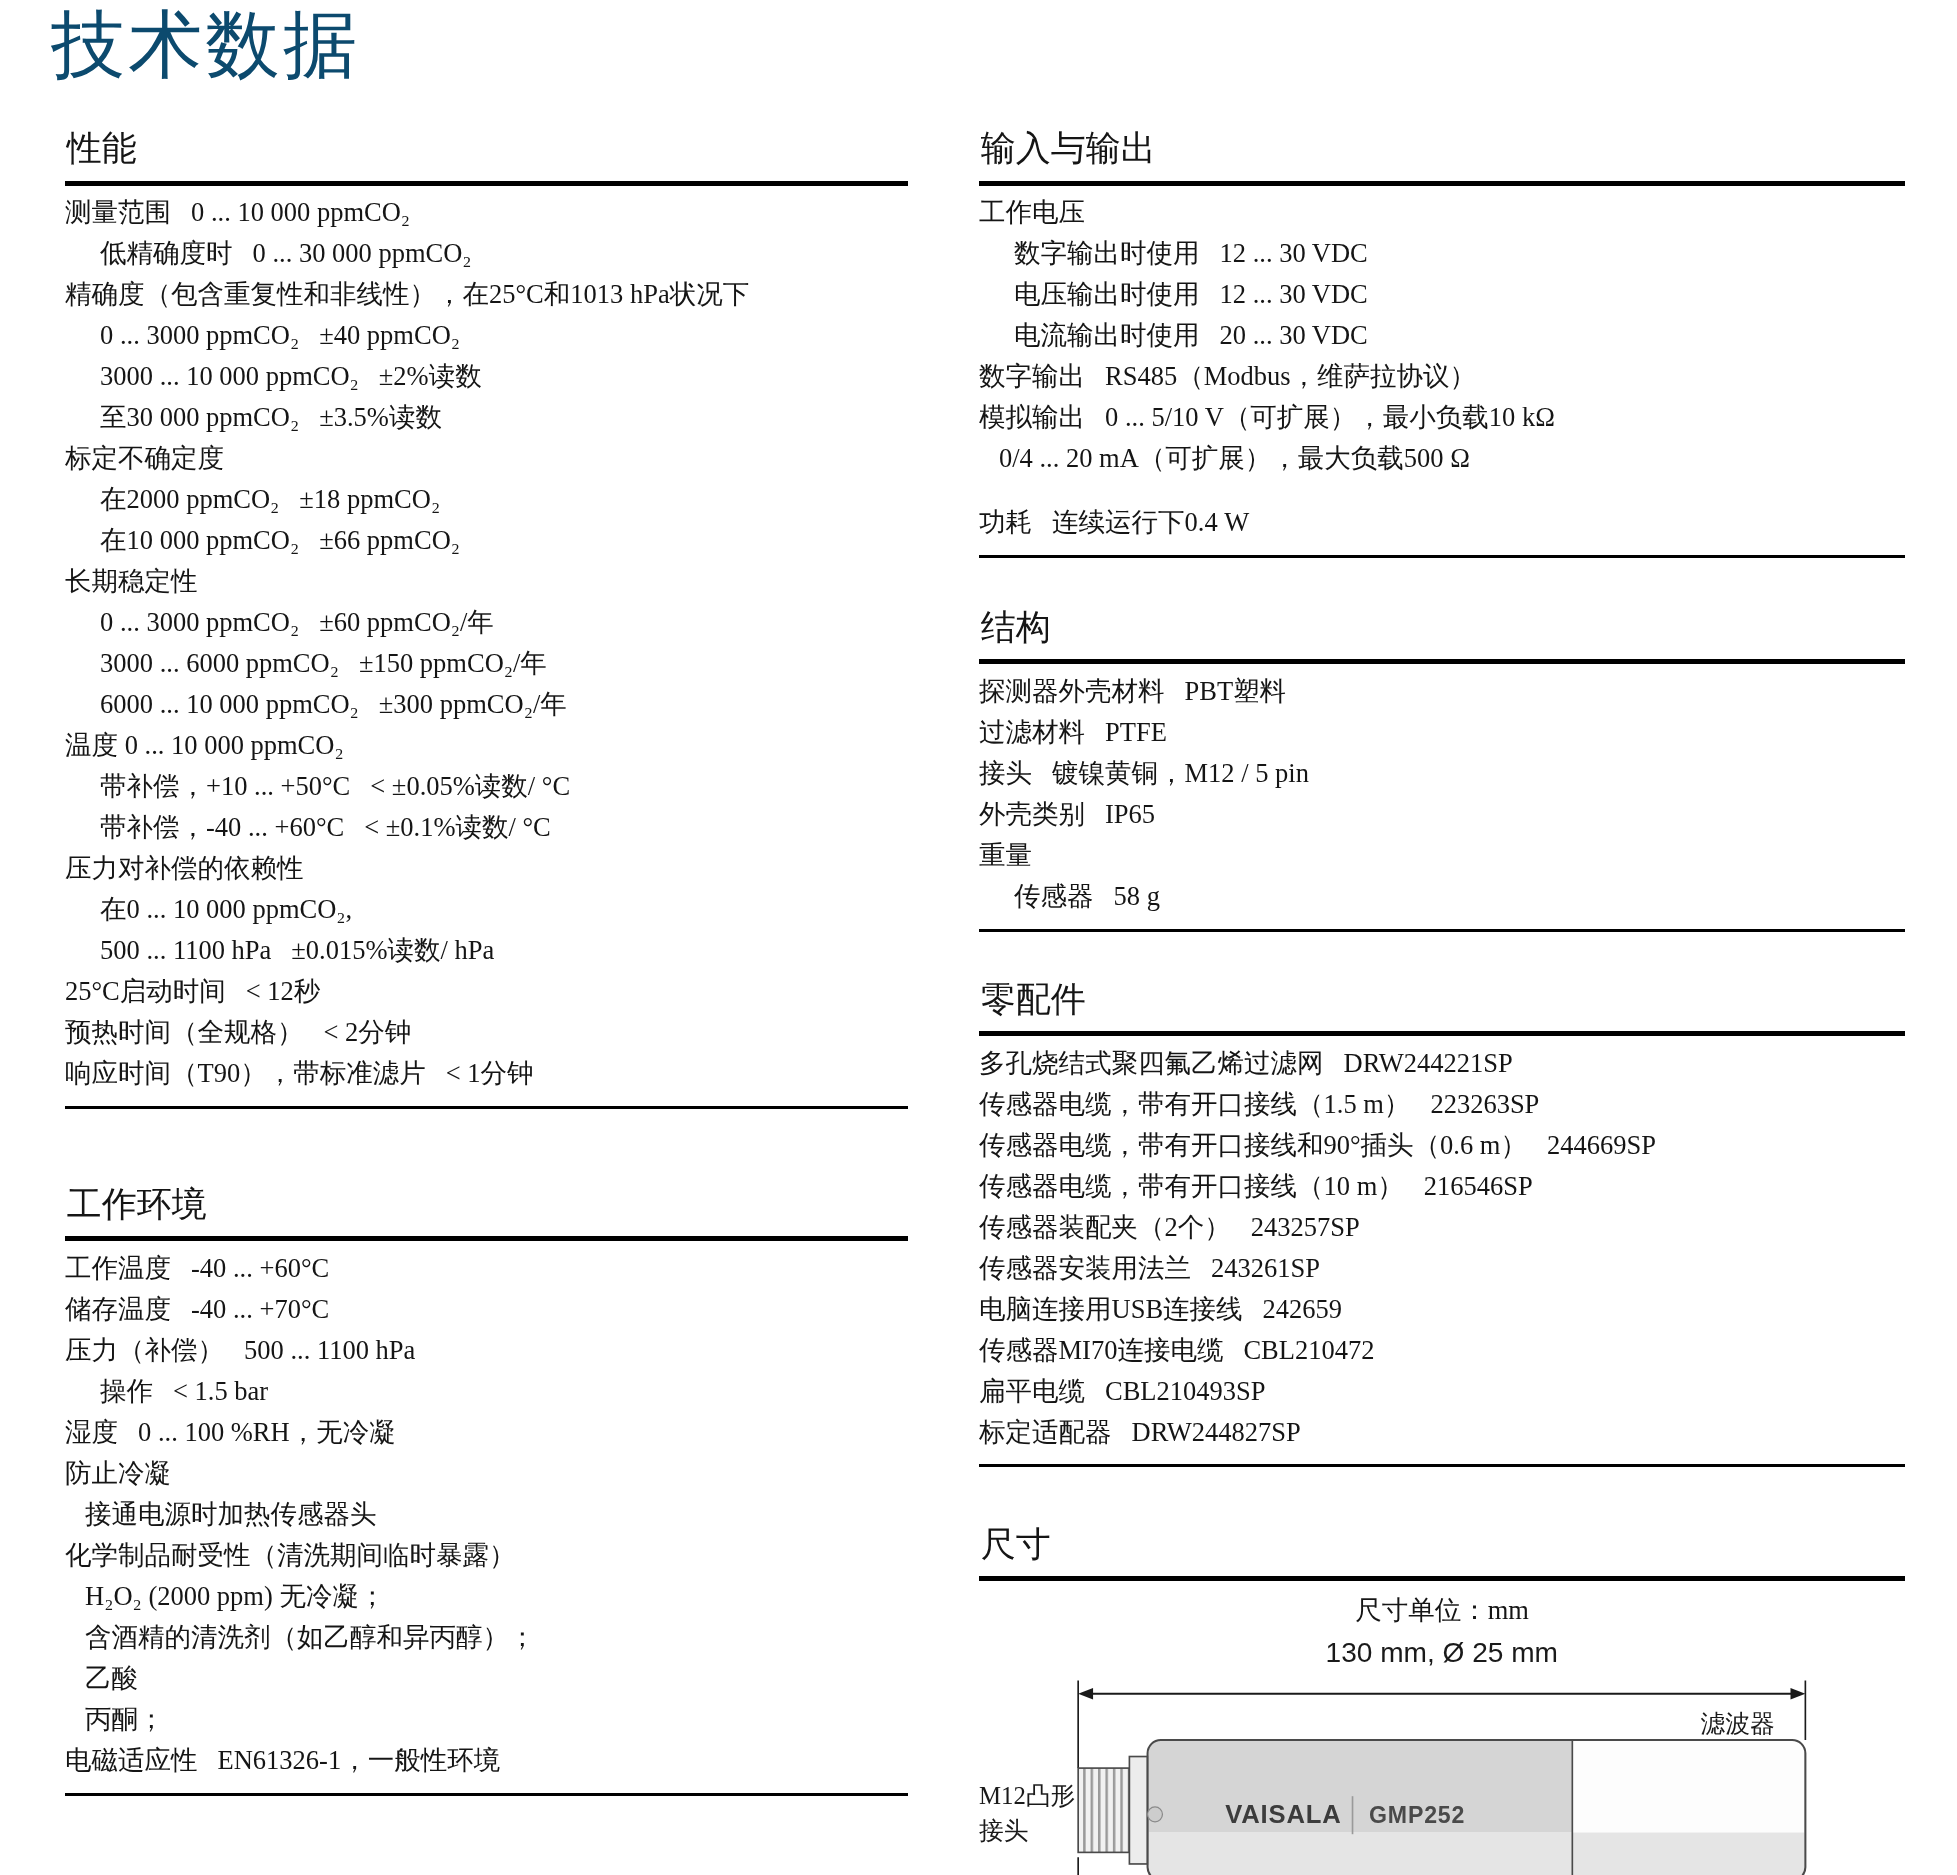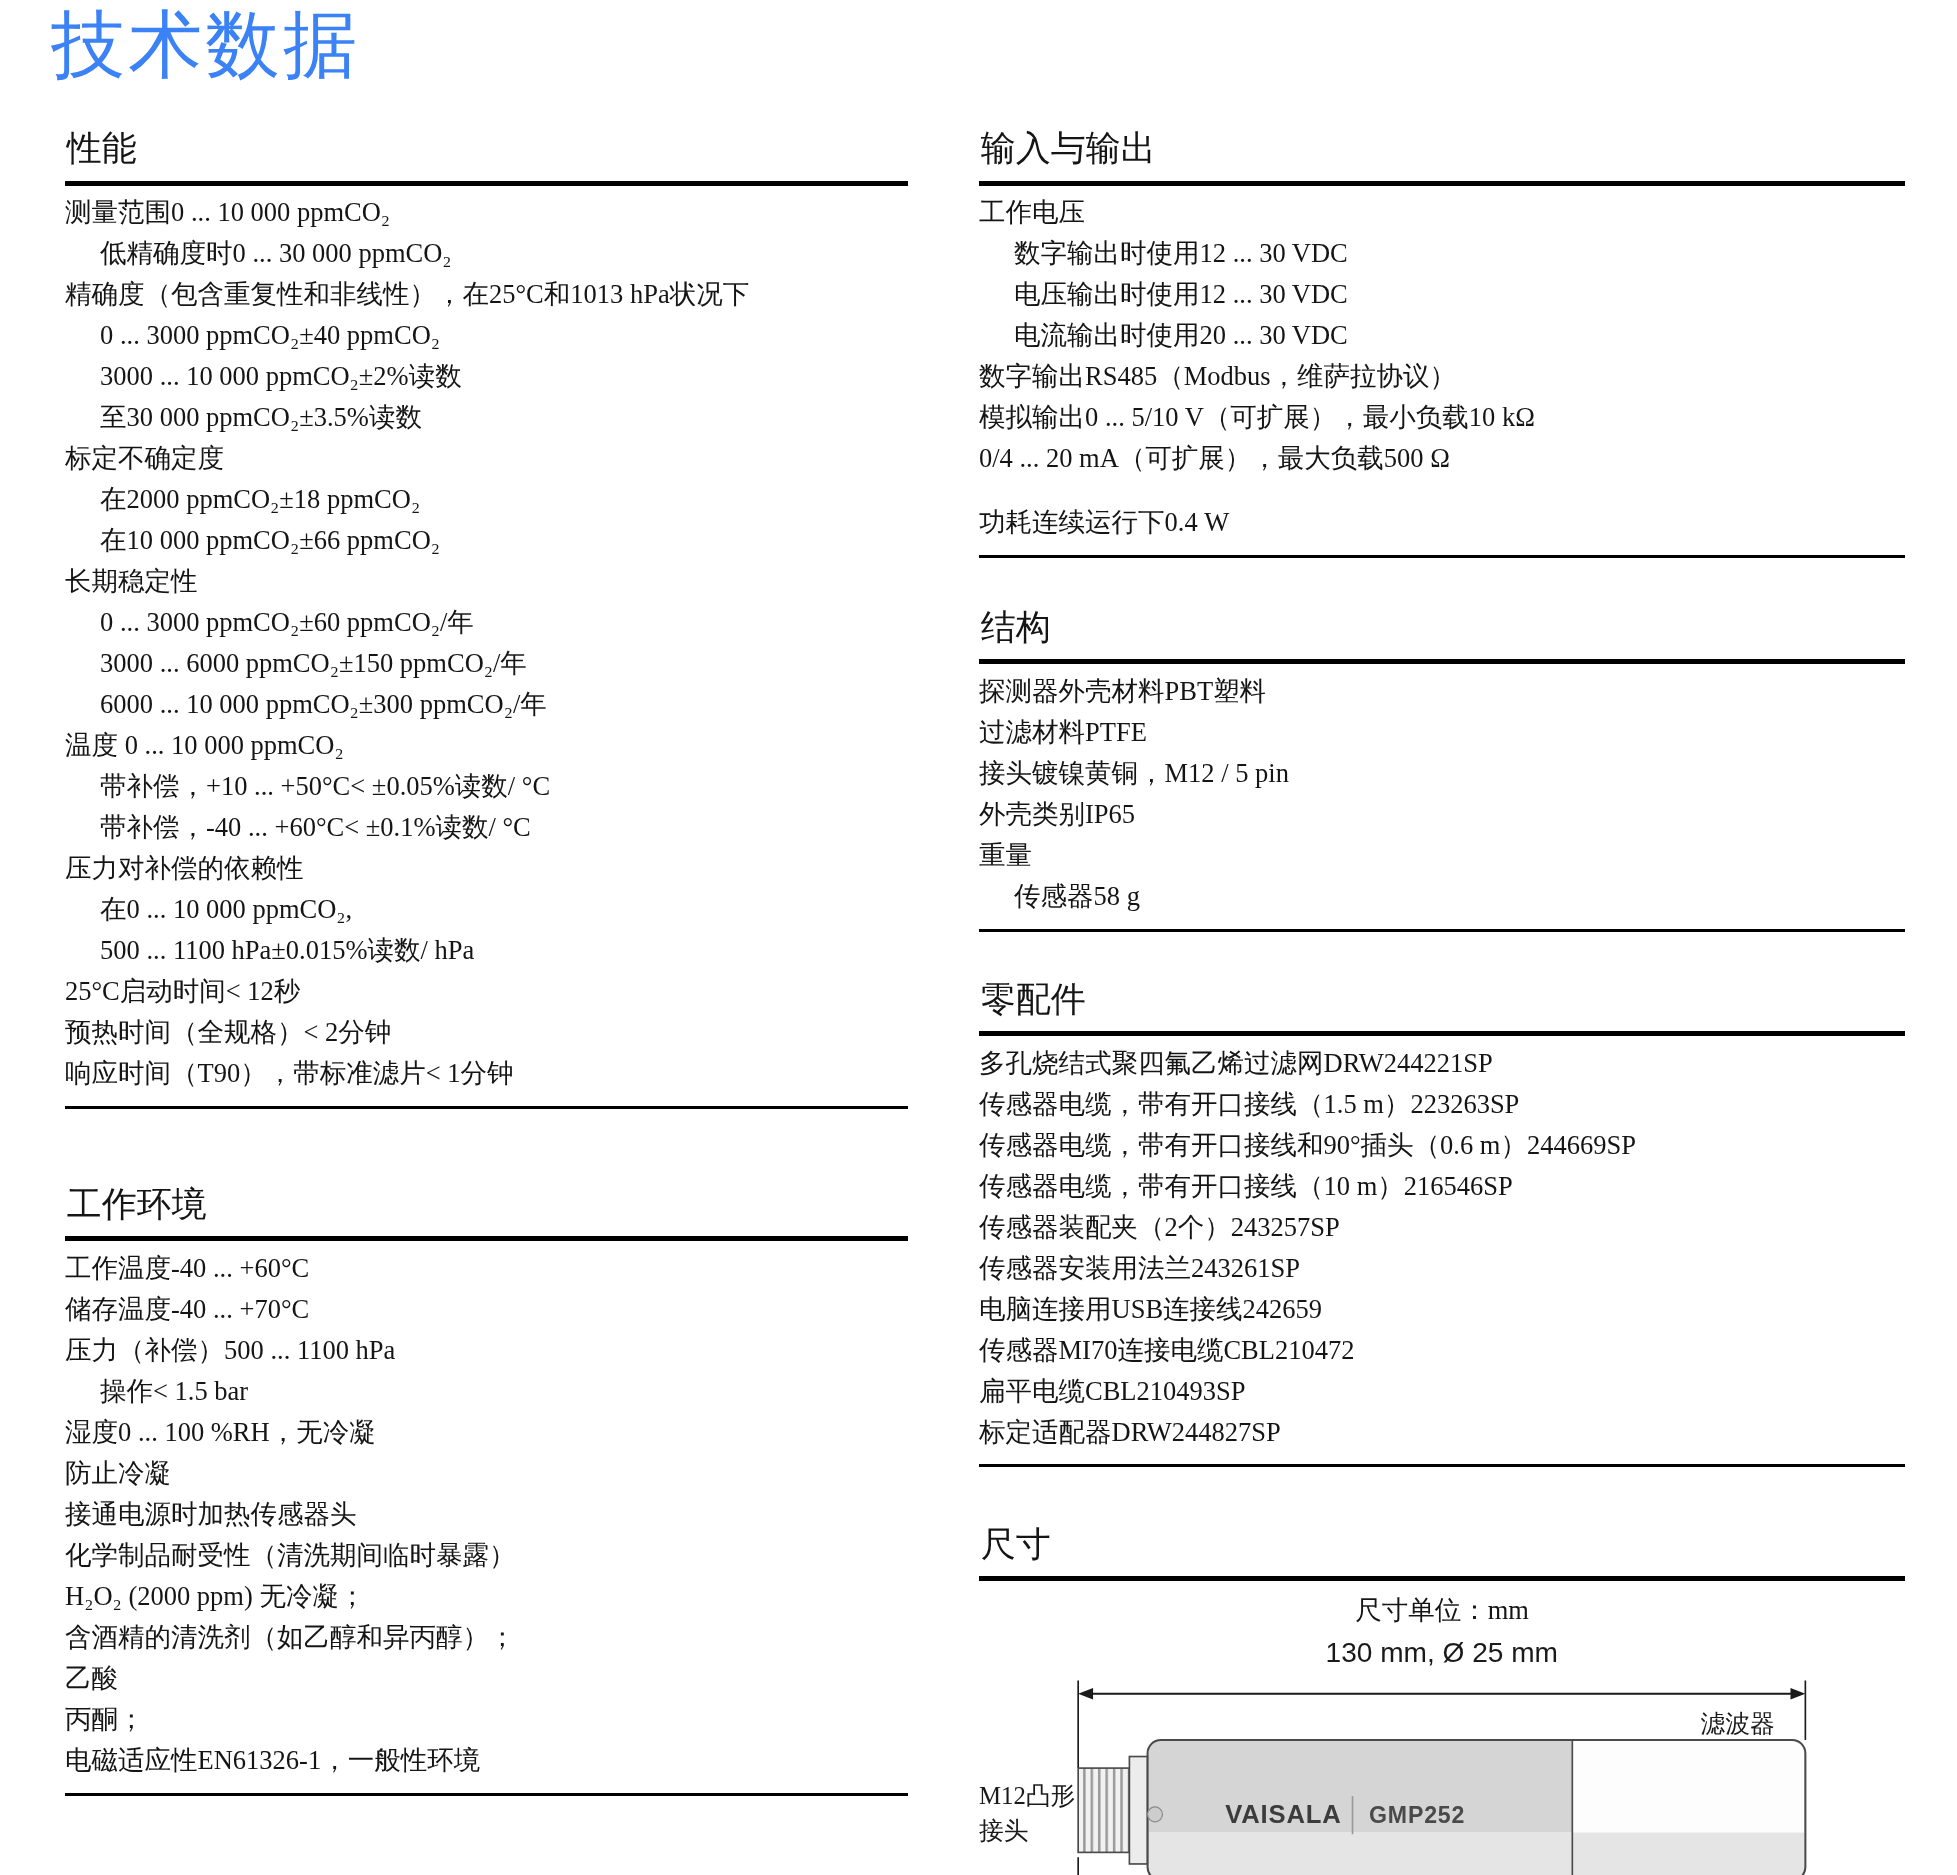--- a/index.html
+++ b/index.html
@@ -3,33 +3,33 @@
 <meta charset="utf-8">
 <style>
   html,body{margin:0;padding:0;background:#fff;}
   body{
     width:1957px;height:1875px;position:relative;
     font-family:"Liberation Serif","DejaVu Serif",serif;
     color:#151515;
   }
   .page-title{
     position:absolute;left:51px;top:0px;
-    font-size:74px;line-height:91px;color:#3b82f6;
+    font-size:74px;line-height:91px;color:#0c4a6e;
     letter-spacing:3.3px;font-weight:500;
   }
   .col{position:absolute;top:122px;}
   .col-left{left:53px;width:843px;margin-left:12px;}
   .col-right{left:979px;width:926px;}
 
   .sec h2{
     font-size:35px;font-weight:normal;margin:0;
     padding:3.3px 0 8.3px 1.7px;border-bottom:5px solid #000;
   }
   .sec .rows{border-bottom:3.3px solid #000;padding:6.6px 0 11.6px;}
-  .row{display:flex;justify-content:space-between;
+  .row{display:flex;justify-content:space-between;gap:20px;
        font-size:26.5px;line-height:41px;}
   .row.gap{margin-top:23px;}
   .lab{white-space:nowrap;}
   .lab.ind{padding-left:35px;}
   .val{text-align:left;flex:1;white-space:nowrap;}
 
   .mt-env{margin-top:69px;}
   .mt-mech{margin-top:43px;}
   .mt-spares{margin-top:41px;}
   .mt-dims{margin-top:50px;}

